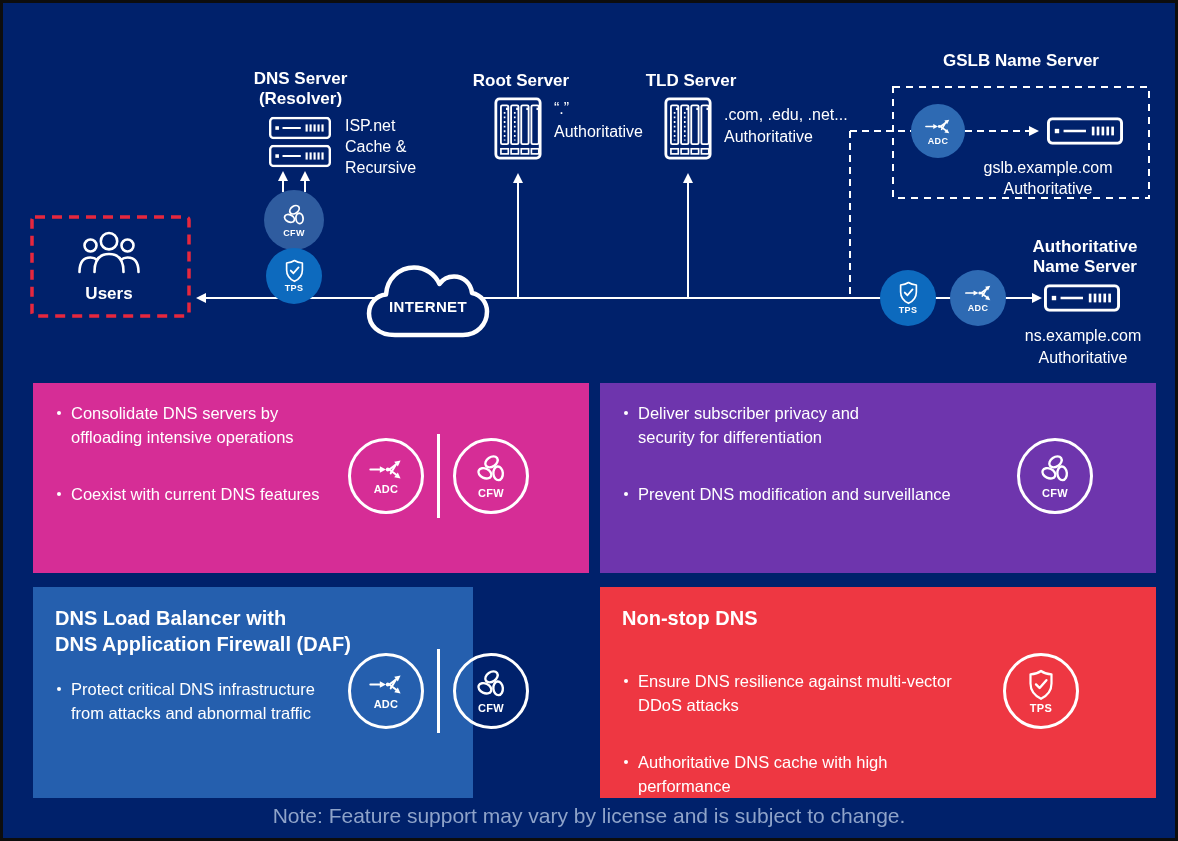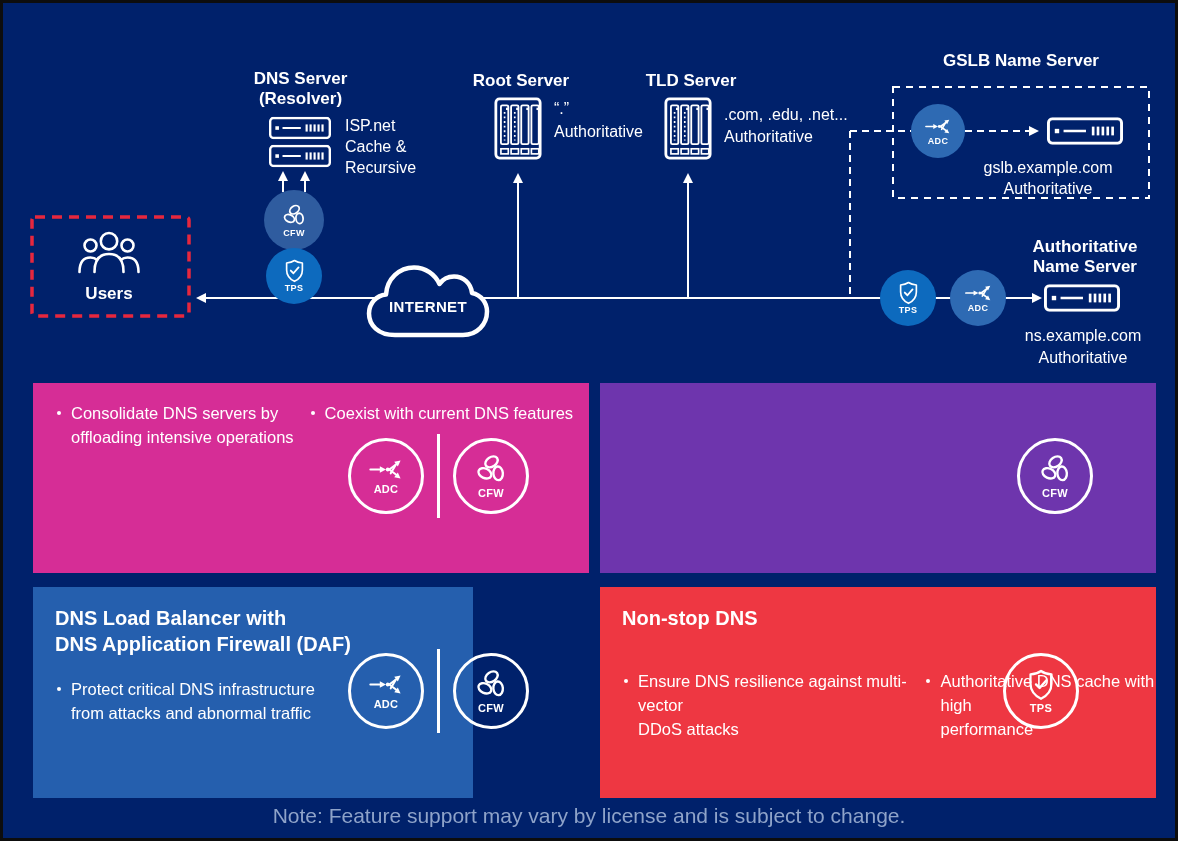--- a/index.html
+++ b/index.html
@@ -36,21 +36,21 @@
   .card{
     position:absolute;z-index:2;box-sizing:border-box;
     padding:18px 0 0 22px;
   }
   .card-0{left:30px;top:380px;width:556px;height:190px;background:var(--card_pink,#d62d96);}
   .card-1{left:597px;top:380px;width:556px;height:190px;background:var(--card_purple,#6e35ad);}
   .card-2{left:30px;top:584px;width:440px;height:211px;background:var(--card_blue,#255fae);}
   .card-3{left:597px;top:584px;width:556px;height:211px;background:var(--card_red,#ee3742);}
   .card-title{font-size:20px;font-weight:bold;line-height:26px;margin:0 0 20px 0;}
   .card-3 .bullets{margin-top:38px;}
-  .bullets{display:flex;flex-direction:row;gap:15px;}
+  .bullets{display:flex;flex-direction:column;gap:33px;}
   .bullet{display:flex;align-items:flex-start;}
   .dot{flex:0 0 16px;position:relative;height:24px;}
   .dot::after{content:"";position:absolute;left:2px;top:10px;width:4px;height:4px;border-radius:50%;background:#fff;}
   .bullet-text{font-size:16.5px;line-height:24px;}
   .divider{position:absolute;width:3px;background:#ffffff;z-index:3;}
   .glyph{display:block;}
   .note{
     position:absolute;left:0;top:801px;width:100%;z-index:2;
     text-align:center;font-size:21px;color:var(--note_text,#8ea3c9);
   }
@@ -276,20 +276,31 @@
     <div class="divider" style="left:404px;top:51px;height:84px;"></div>
     <div class="badge outline" style="left:420px;top:55px;width:76px;height:76px;">
       <svg class="glyph" width="33" height="33" viewBox="0 0 32 32">
           <use href="#i-cfw"></use>
         </svg>
       <span class="blabel">CFW</span>
     </div>
   </div>
 
   <div class="card card-1">
+    <div class="bullets">
+      <div class="bullet">
+          <span class="dot"></span>
+          <span class="bullet-text pre">Deliver subscriber privacy and
+security for differentiation</span>
+        </div>
+      <div class="bullet">
+          <span class="dot"></span>
+          <span class="bullet-text pre">Prevent DNS modification and surveillance</span>
+        </div>
+    </div>
     <div class="badge outline" style="left:417px;top:55px;width:76px;height:76px;">
       <svg class="glyph" width="33" height="33" viewBox="0 0 32 32">
           <use href="#i-cfw"></use>
         </svg>
       <span class="blabel">CFW</span>
     </div>
   </div>
 
   <div class="card card-2">
     <div class="card-title pre">DNS Load Balancer with

